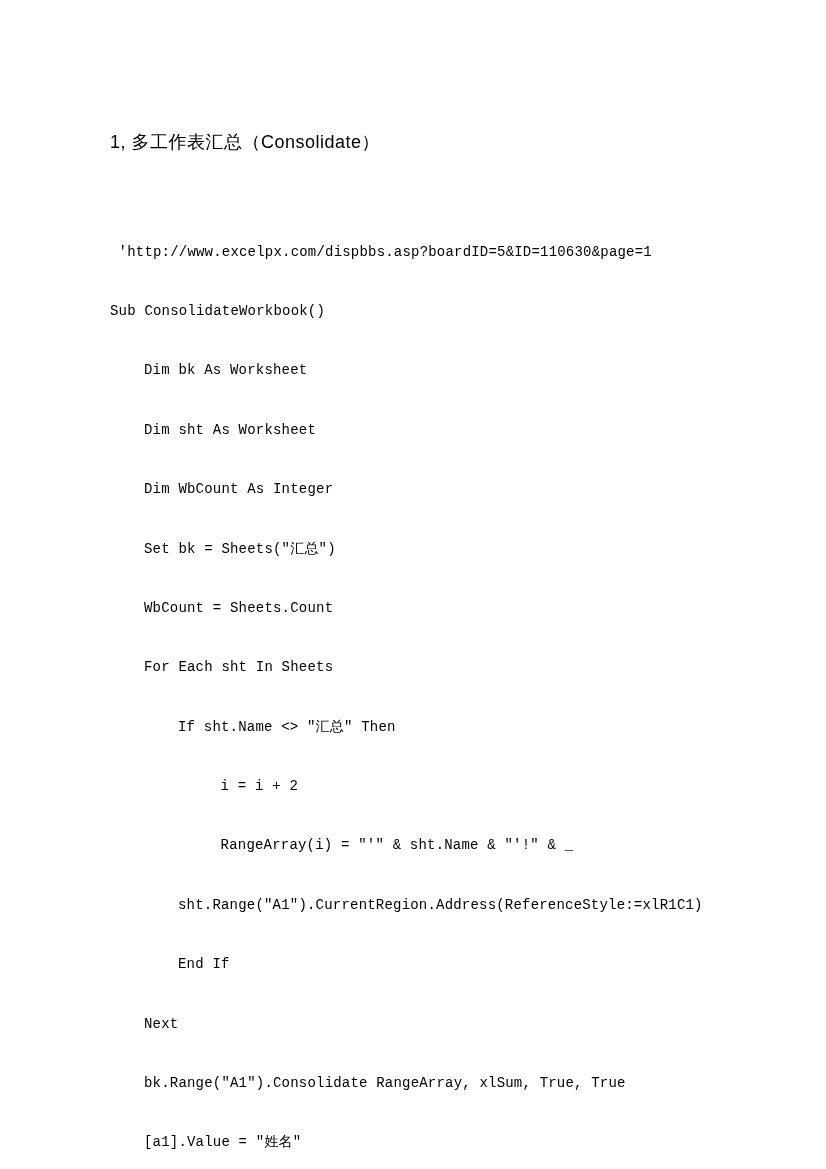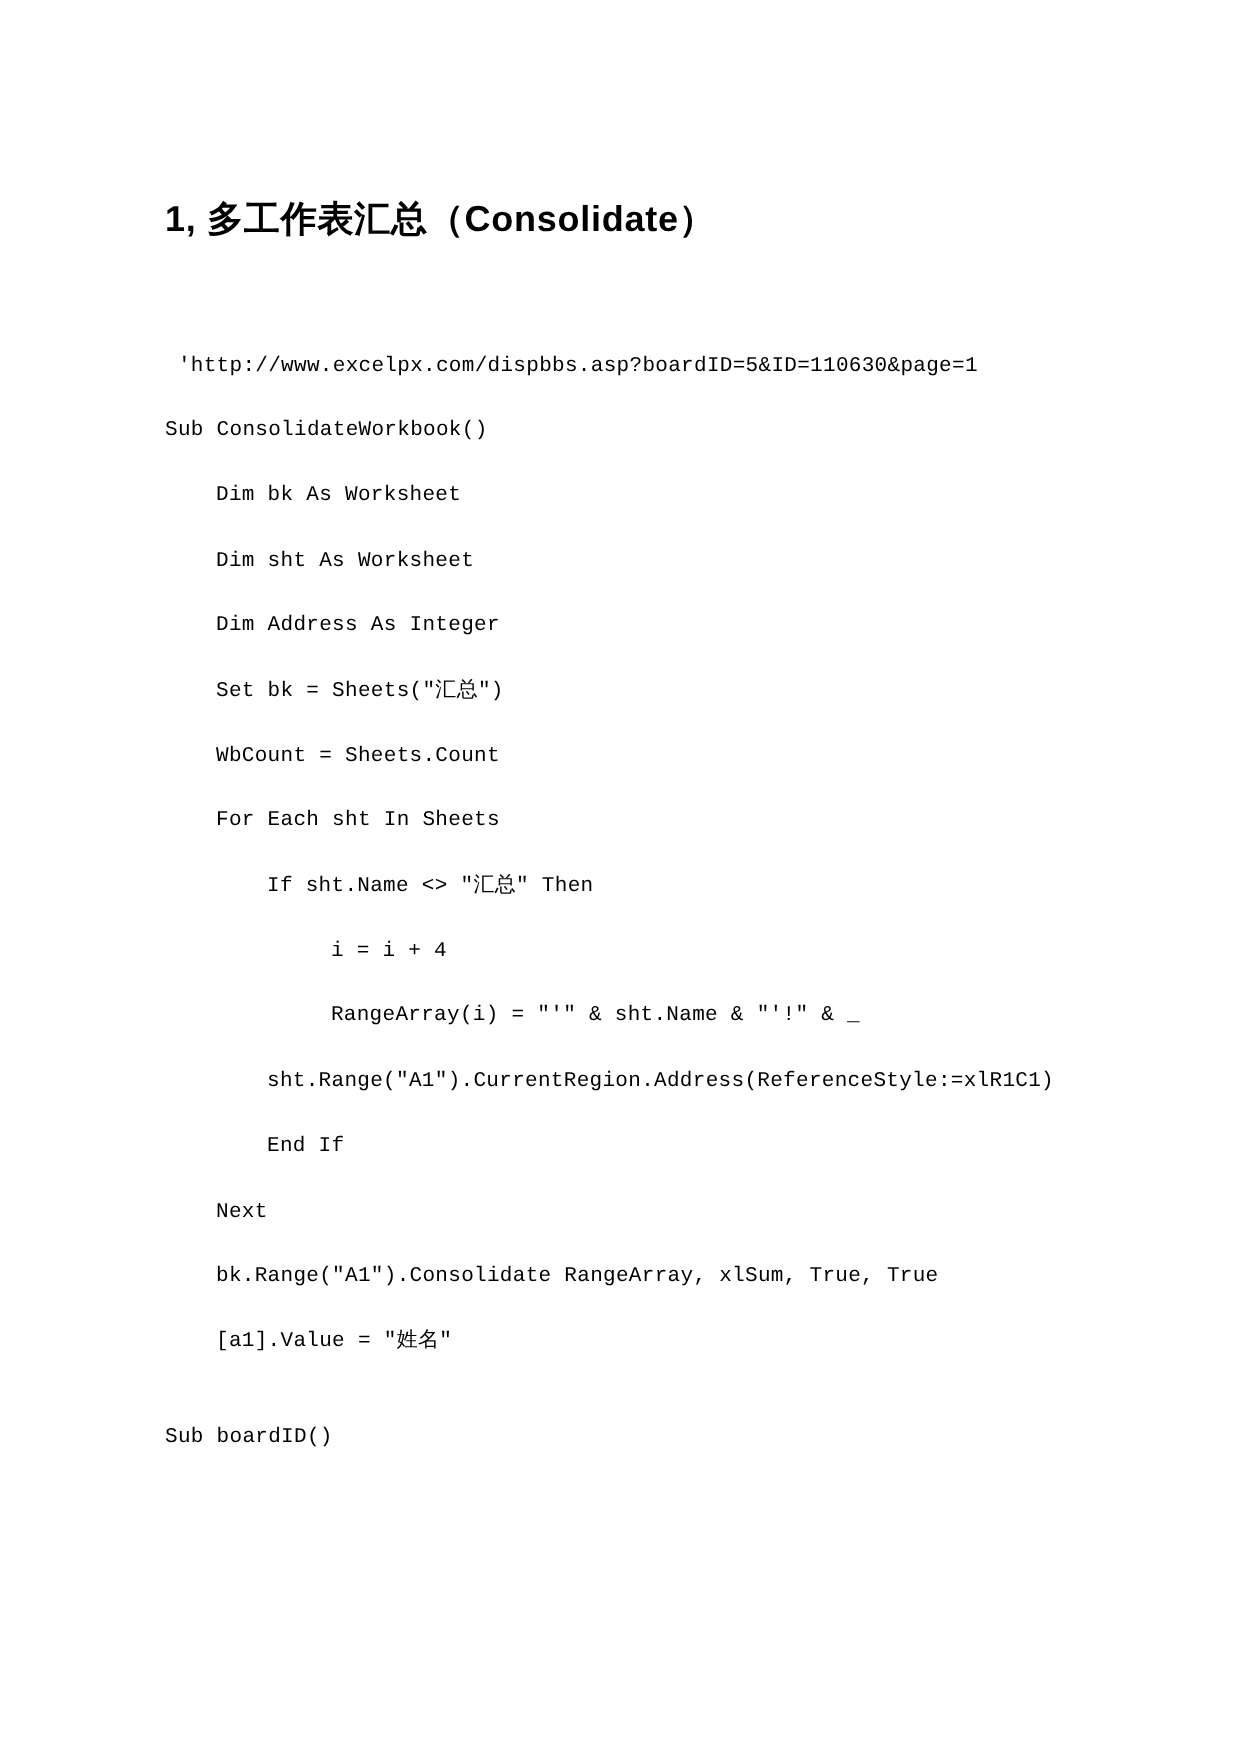--- a/index.html
+++ b/index.html
@@ -11,56 +11,56 @@
     width: 826px;
     height: 1169px;
     box-sizing: border-box;
   }
   .page {
     padding: 130px 100px 60px 110px;
     box-sizing: border-box;
   }
   .heading {
     font-family: "Microsoft YaHei", "SimHei", "黑体", sans-serif;
-    font-weight: bold;
-    font-size: 24px;
+    font-weight: normal;
+    font-size: 18px;
     margin: 0 0 50px 0;
     letter-spacing: 0.5px;
   }
   .code {
     font-family: "SimSun", "Courier New", monospace;
     font-size: 14px;
     line-height: 1.55;
     white-space: pre;
     letter-spacing: 0.2px;
   }
-  .ln { display: block; }
+  .ln { display: block; margin-top: 16px; }
   .ind1 { padding-left: 34px; }
   .ind2 { padding-left: 68px; }
   .ind3 { padding-left: 102px; }
   .gap-top { margin-top: 20px; }
 </style>
 </head>
 <body>
 
 <div class="page">
 
   <h1 class="heading">1,  多工作表汇总（Consolidate）</h1>
 
   <div class="code">
 <span class="ln"> 'http://www.excelpx.com/dispbbs.asp?boardID=5&amp;ID=110630&amp;page=1</span>
 <span class="ln">Sub ConsolidateWorkbook()</span>
 <span class="ln ind1">Dim bk As Worksheet</span>
 <span class="ln ind1">Dim sht As Worksheet</span>
-<span class="ln ind1">Dim Address As Integer</span>
+<span class="ln ind1">Dim WbCount As Integer</span>
 <span class="ln ind1">Set bk = Sheets("汇总")</span>
 <span class="ln ind1">WbCount = Sheets.Count</span>
 <span class="ln ind1">For Each sht In Sheets</span>
 <span class="ln ind2">If sht.Name &lt;&gt; "汇总" Then</span>
-<span class="ln ind3"> i = i + 4</span>
+<span class="ln ind3"> i = i + 2</span>
 <span class="ln ind3"> RangeArray(i) = "'" &amp; sht.Name &amp; "'!" &amp; _</span>
 <span class="ln ind2">sht.Range("A1").CurrentRegion.Address(ReferenceStyle:=xlR1C1)</span>
 <span class="ln ind2">End If</span>
 <span class="ln ind1">Next</span>
 <span class="ln ind1">bk.Range("A1").Consolidate RangeArray, xlSum, True, True</span>
 <span class="ln ind1">[a1].Value = "姓名"</span>
 <span class="ln gap-top">Sub boardID()</span>
 
 
 

